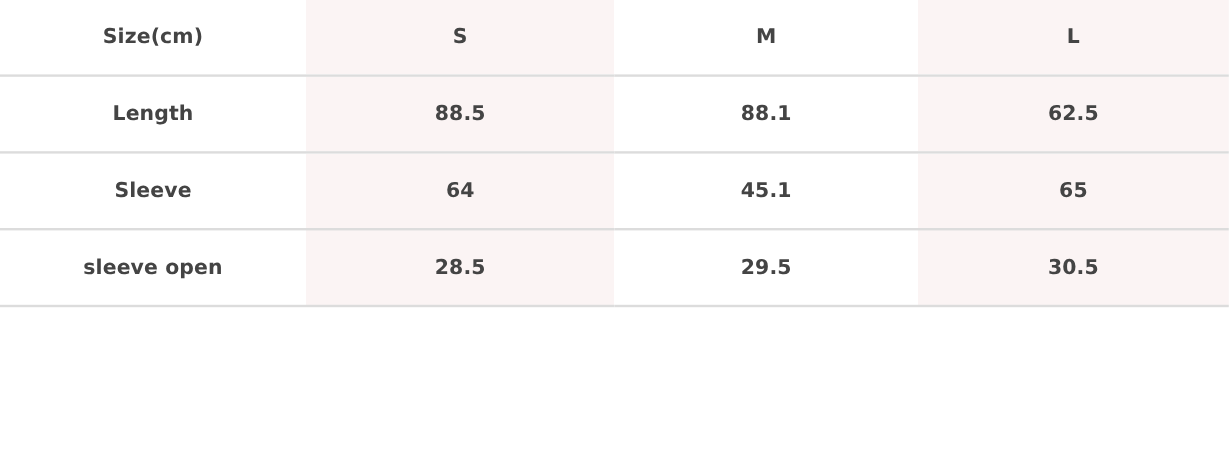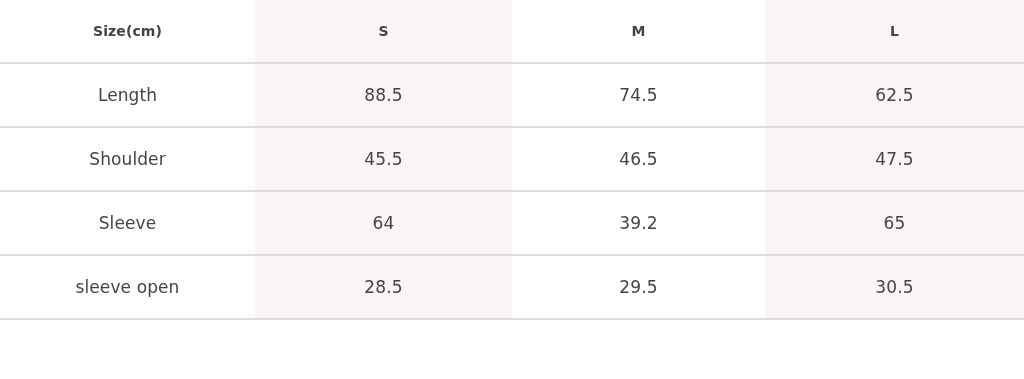--- a/index.html
+++ b/index.html
@@ -42,40 +42,40 @@
   table.size-table td {
     height: 62px;
     padding: 0 6px;
     margin: 0;
     text-align: center;
     vertical-align: middle;
     border: 0;
     border-bottom: 2px solid #dcdcdc;
     color: #444444;
     font-size: 17px;
-    font-weight: normal;
+    font-weight: bold;
     letter-spacing: 0.1px;
     line-height: 1.2;
     white-space: nowrap;
     overflow: hidden;
   }
 
   
   table.size-table th.tint,
   table.size-table td.tint {
     background-color: #fbf4f4;
   }
 
   table.size-table th.plain,
   table.size-table td.plain {
     background-color: #ffffff;
   }
 
   table.size-table tr.header-row th {
-    font-size: 14px;
+    font-size: 17px;
     font-weight: bold;
   }
 </style>
 </head>
 <body>
 
 <div class="size-chart">
 
   <table class="size-table">
     <colgroup>
@@ -91,36 +91,30 @@
         <th class="tint">S</th>
         <th class="plain">M</th>
         <th class="tint">L</th>
       </tr>
     </thead>
 
     <tbody>
       <tr>
         <td class="plain">Length</td>
         <td class="tint">88.5</td>
-        <td class="plain">74.5</td>
+        <td class="plain">88.1</td>
         <td class="tint">62.5</td>
       </tr>
 
 
-      <tr>
-        <td class="plain">Shoulder</td>
-        <td class="tint">45.5</td>
-        <td class="plain">46.5</td>
-        <td class="tint">47.5</td>
-      </tr>
 
       <tr>
         <td class="plain">Sleeve</td>
         <td class="tint">64</td>
-        <td class="plain">39.2</td>
+        <td class="plain">45.1</td>
         <td class="tint">65</td>
       </tr>
 
       <tr>
         <td class="plain">sleeve open</td>
         <td class="tint">28.5</td>
         <td class="plain">29.5</td>
         <td class="tint">30.5</td>
       </tr>
     </tbody>

